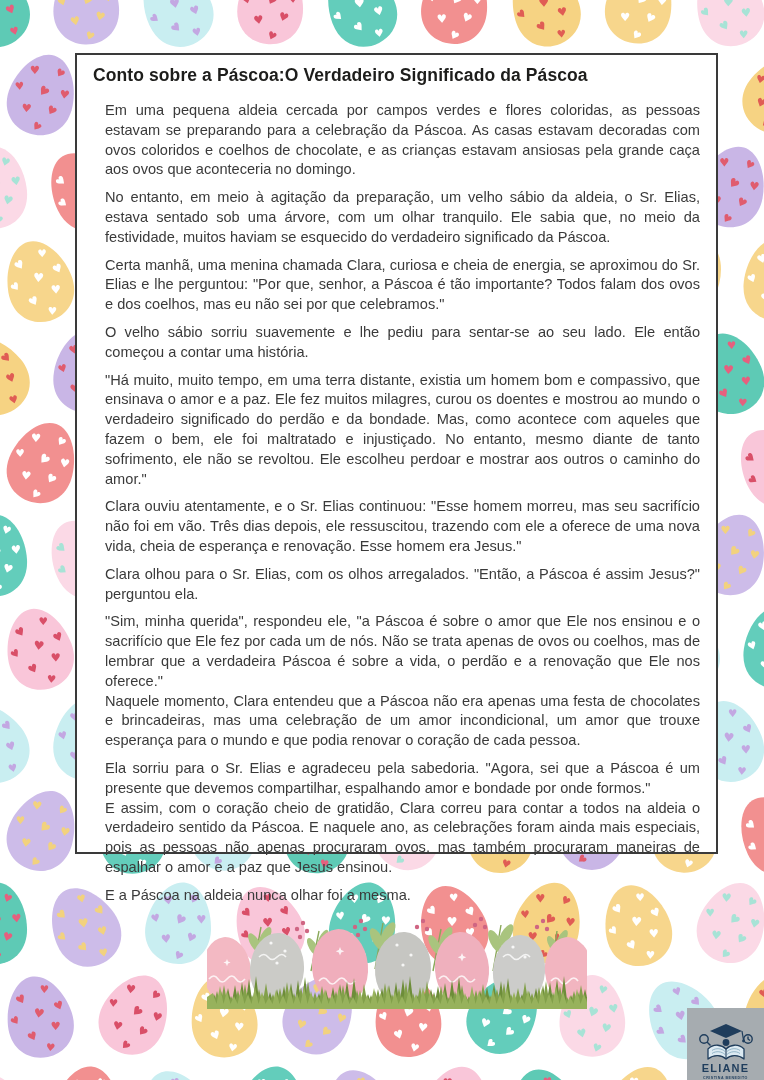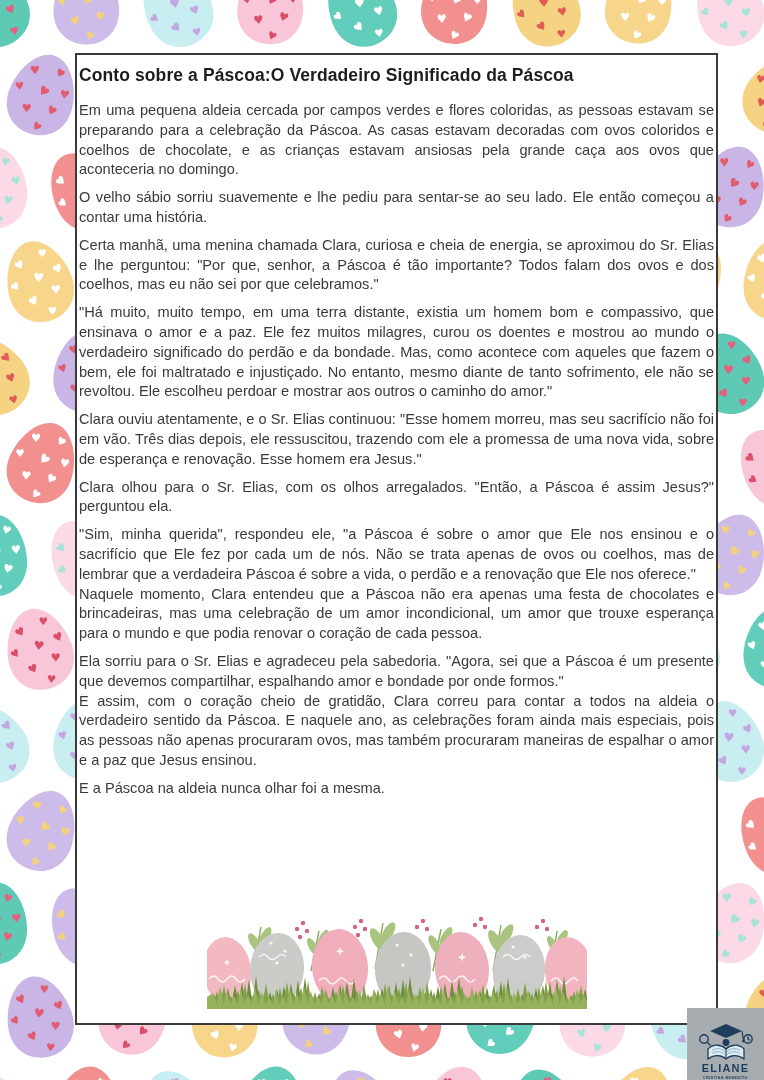--- a/index.html
+++ b/index.html
@@ -7,35 +7,35 @@
     width: 764px; height: 1080px;
     position: relative; overflow: hidden;
     background: #ffffff;
     font-family: "Liberation Sans", sans-serif;
   }
   #bg-pattern {
     position: absolute; left: 0; top: 0; width: 764px; height: 1080px; z-index: 0;
   }
   .story-card {
     position: absolute; left: 75px; top: 53px;
-    width: 643px; height: 972px;
+    width: 643px; height: 801px;
     box-sizing: border-box;
     background: #ffffff;
     border: 2px solid #3a3a3a;
-    padding: 10px 2px;
+    padding: 10px 16px;
     z-index: 1;
   }
   .story-title {
     margin: 0 0 15px 0;
     font-size: 17.5px; font-weight: bold;
     color: #1d1d1b; letter-spacing: 0.1px;
   }
   .story-body { color: #3a3a3a; }
   .story-paragraph {
-    margin: 0 0 8px 0;
+    margin: 0 0 8px 12px;
     font-size: 14.6px; line-height: 19.8px;
     text-align: justify;
     white-space: pre-line;
   }
   .footer-art {
     position: absolute; left: 50%; top: 858px;
     transform: translateX(-50%);
     width: 380px; height: 96px;
   }
   .logo-badge {
@@ -1485,24 +1485,25 @@
       <text x="54" y="66" font-size="13" fill="#e05c54" text-anchor="middle" transform="rotate(12 54 66)" font-family="DejaVu Sans, sans-serif">♥</text>
       <text x="28" y="72" font-size="13" fill="#e05c54" text-anchor="middle" transform="rotate(-14 28 72)" font-family="DejaVu Sans, sans-serif">♥</text>
       <text x="43" y="88" font-size="12" fill="#e05c54" text-anchor="middle" transform="rotate(18 43 88)" font-family="DejaVu Sans, sans-serif">♥</text>
     </g>
   </svg>
 
 <div class="story-card">
   <h1 class="story-title">Conto sobre a Páscoa:O Verdadeiro Significado da Páscoa</h1>
   <div class="story-body" id="story-body">
       <p class="story-paragraph">Em uma pequena aldeia cercada por campos verdes e flores coloridas, as pessoas estavam se preparando para a celebração da Páscoa. As casas estavam decoradas com ovos coloridos e coelhos de chocolate, e as crianças estavam ansiosas pela grande caça aos ovos que aconteceria no domingo.</p>
+      <p class="story-paragraph">No entanto, em meio à agitação da preparação, um velho sábio da aldeia, o Sr. Elias, estava sentado sob uma árvore, com um olhar tranquilo. Ele sabia que, no meio da festividade, muitos haviam se esquecido do verdadeiro significado da Páscoa.</p>
+      <p class="story-paragraph">Certa manhã, uma menina chamada Clara, curiosa e cheia de energia, se aproximou do Sr. Elias e lhe perguntou: "Por que, senhor, a Páscoa é tão importante? Todos falam dos ovos e dos coelhos, mas eu não sei por que celebramos."</p>
       <p class="story-paragraph">O velho sábio sorriu suavemente e lhe pediu para sentar-se ao seu lado. Ele então começou a contar uma história.</p>
-      <p class="story-paragraph">Certa manhã, uma menina chamada Clara, curiosa e cheia de energia, se aproximou do Sr. Elias e lhe perguntou: "Por que, senhor, a Páscoa é tão importante? Todos falam dos ovos e dos coelhos, mas eu não sei por que celebramos."</p>
       <p class="story-paragraph">"Há muito, muito tempo, em uma terra distante, existia um homem bom e compassivo, que ensinava o amor e a paz. Ele fez muitos milagres, curou os doentes e mostrou ao mundo o verdadeiro significado do perdão e da bondade. Mas, como acontece com aqueles que fazem o bem, ele foi maltratado e injustiçado. No entanto, mesmo diante de tanto sofrimento, ele não se revoltou. Ele escolheu perdoar e mostrar aos outros o caminho do amor."</p>
-      <p class="story-paragraph">Clara ouviu atentamente, e o Sr. Elias continuou: "Esse homem morreu, mas seu sacrifício não foi em vão. Três dias depois, ele ressuscitou, trazendo com ele a promessa de uma nova vida, sobre de esperança e renovação. Esse homem era Jesus."</p>
+      <p class="story-paragraph">Clara ouviu atentamente, e o Sr. Elias continuou: "Esse homem morreu, mas seu sacrifício não foi em vão. Três dias depois, ele ressuscitou, trazendo com ele a oferece de uma nova vida, cheia de esperança e renovação. Esse homem era Jesus."</p>
       <p class="story-paragraph">Clara olhou para o Sr. Elias, com os olhos arregalados. "Então, a Páscoa é assim Jesus?" perguntou ela.</p>
       <p class="story-paragraph">"Sim, minha querida", respondeu ele, "a Páscoa é sobre o amor que Ele nos ensinou e o sacrifício que Ele fez por cada um de nós. Não se trata apenas de ovos ou coelhos, mas de lembrar que a verdadeira Páscoa é sobre a vida, o perdão e a renovação que Ele nos oferece."
 Naquele momento, Clara entendeu que a Páscoa não era apenas uma festa de chocolates e brincadeiras, mas uma celebração de um amor incondicional, um amor que trouxe esperança para o mundo e que podia renovar o coração de cada pessoa.</p>
       <p class="story-paragraph">Ela sorriu para o Sr. Elias e agradeceu pela sabedoria. "Agora, sei que a Páscoa é um presente que devemos compartilhar, espalhando amor e bondade por onde formos."
 E assim, com o coração cheio de gratidão, Clara correu para contar a todos na aldeia o verdadeiro sentido da Páscoa. E naquele ano, as celebrações foram ainda mais especiais, pois as pessoas não apenas procuraram ovos, mas também procuraram maneiras de espalhar o amor e a paz que Jesus ensinou.</p>
       <p class="story-paragraph">E a Páscoa na aldeia nunca olhar foi a mesma.</p>
     </div>
 
   <svg class="footer-art" viewBox="0 0 380 96" xmlns="http://www.w3.org/2000/svg">
 

